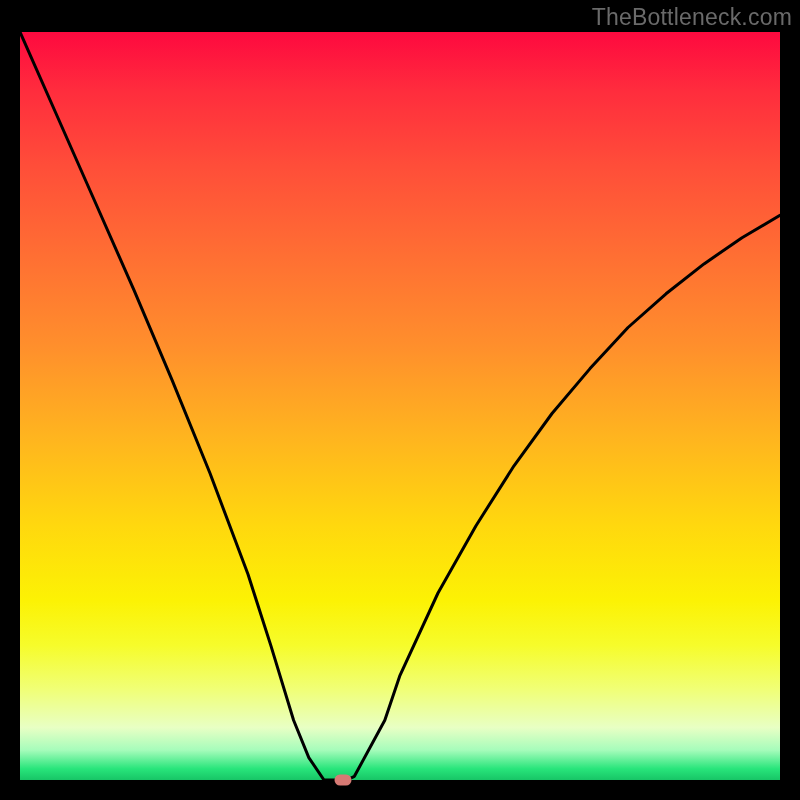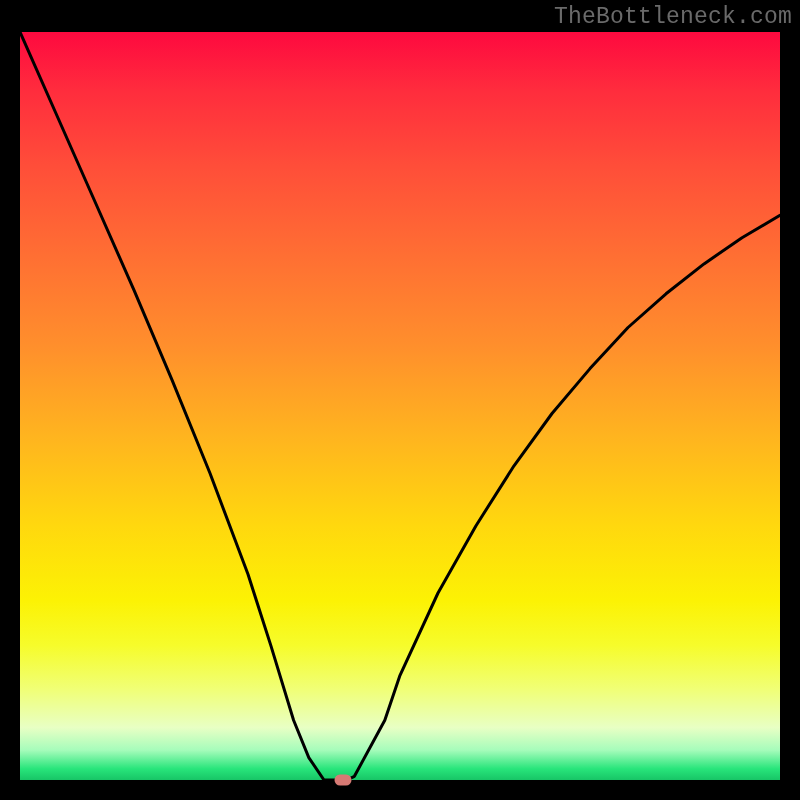--- a/index.html
+++ b/index.html
@@ -7,21 +7,21 @@
   .outer {
     width: 800px;
     height: 800px;
     background: #000;
     position: relative;
   }
   .watermark {
     position: absolute;
     top: 4px;
     right: 8px;
-    font-family: Liberation Mono, monospace;
+    font-family: Liberation Sans, sans-serif;
     font-size: 23px;
     color: #6a6a6a;
     font-weight: 500;
     letter-spacing: 0.2px;
   }
   .plot-area {
     position: absolute;
     left: 20px;
     top: 32px;
     width: 760px;

